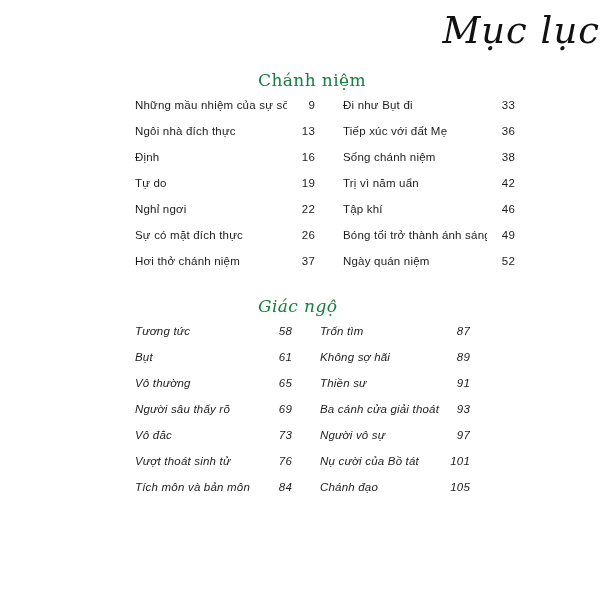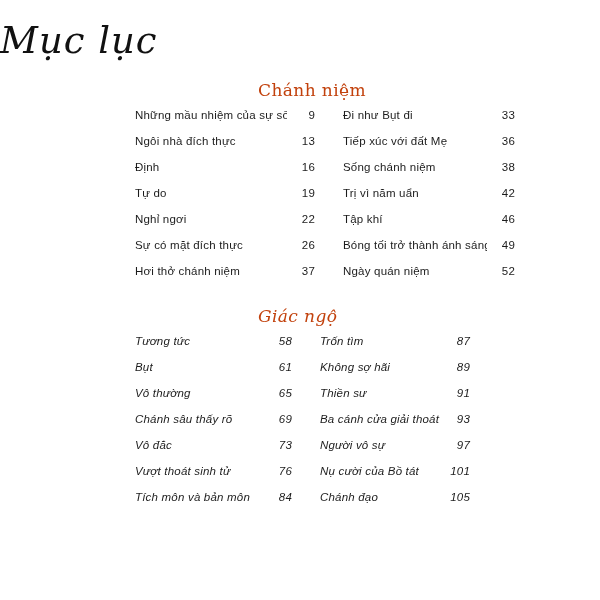--- a/index.html
+++ b/index.html
@@ -15,39 +15,39 @@
     overflow: hidden;
   }
   .page {
     position: relative;
     width: 600px;
     height: 600px;
     box-sizing: border-box;
     padding: 0;
   }
   .page-title {
-    text-align: left;
+    text-align: right;
     font-family: "DejaVu Serif", serif;
     font-style: italic;
     font-weight: 400;
     font-size: 37px;
     letter-spacing: 1px;
     color: #111111;
     margin: 0;
-    padding-top: 18px;
+    padding-top: 8px;
     line-height: 1.25;
   }
   .section {
     margin-top: 16px;
   }
   .section-heading {
     font-family: "DejaVu Serif", serif;
     font-size: 17px;
     font-weight: 400;
-    color: #c2410c;
+    color: #15803d;
     text-align: left;
     padding-left: 258px;
     margin: 0 0 10px 0;
     letter-spacing: 0.4px;
   }
   .columns {
     display: flex;
     flex-direction: row;
     align-items: flex-start;
     padding: 0 130px 0 135px;
@@ -173,21 +173,21 @@
         </div>
         <div class="entry">
           <span class="label">Bụt</span>
           <span class="page-no">61</span>
         </div>
         <div class="entry">
           <span class="label">Vô thường</span>
           <span class="page-no">65</span>
         </div>
         <div class="entry">
-          <span class="label">Chánh sâu thấy rõ</span>
+          <span class="label">Người sâu thấy rõ</span>
           <span class="page-no">69</span>
         </div>
         <div class="entry">
           <span class="label">Vô đắc</span>
           <span class="page-no">73</span>
         </div>
         <div class="entry">
           <span class="label">Vượt thoát sinh tử</span>
           <span class="page-no">76</span>
         </div>

